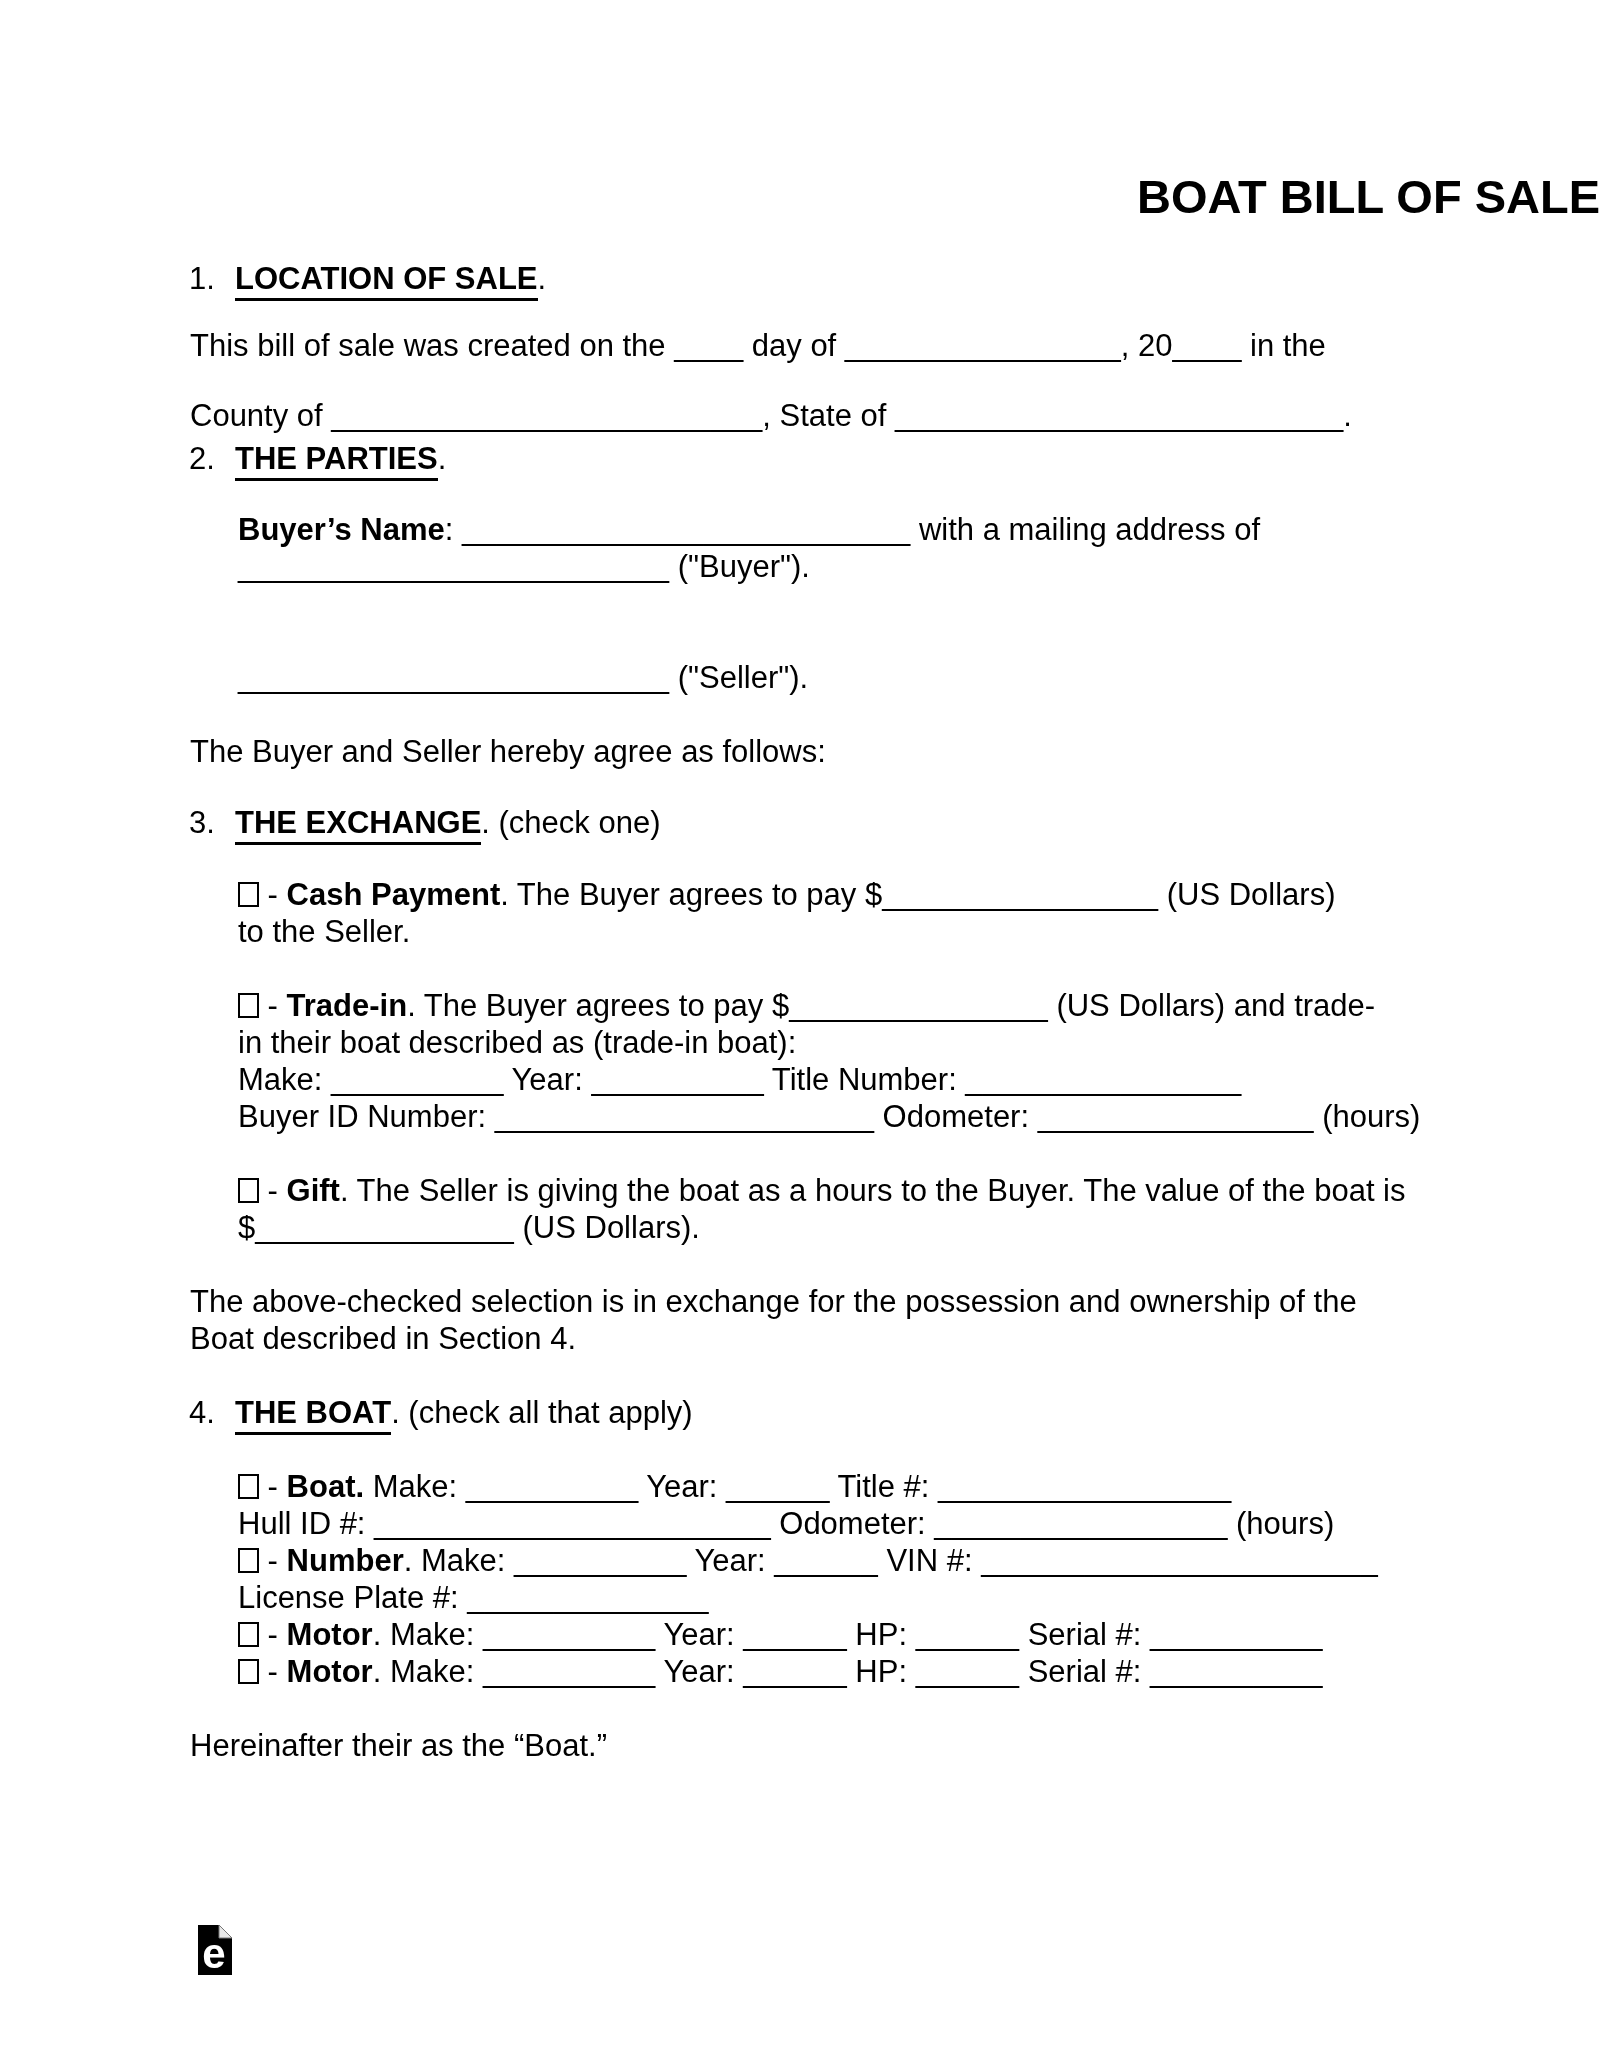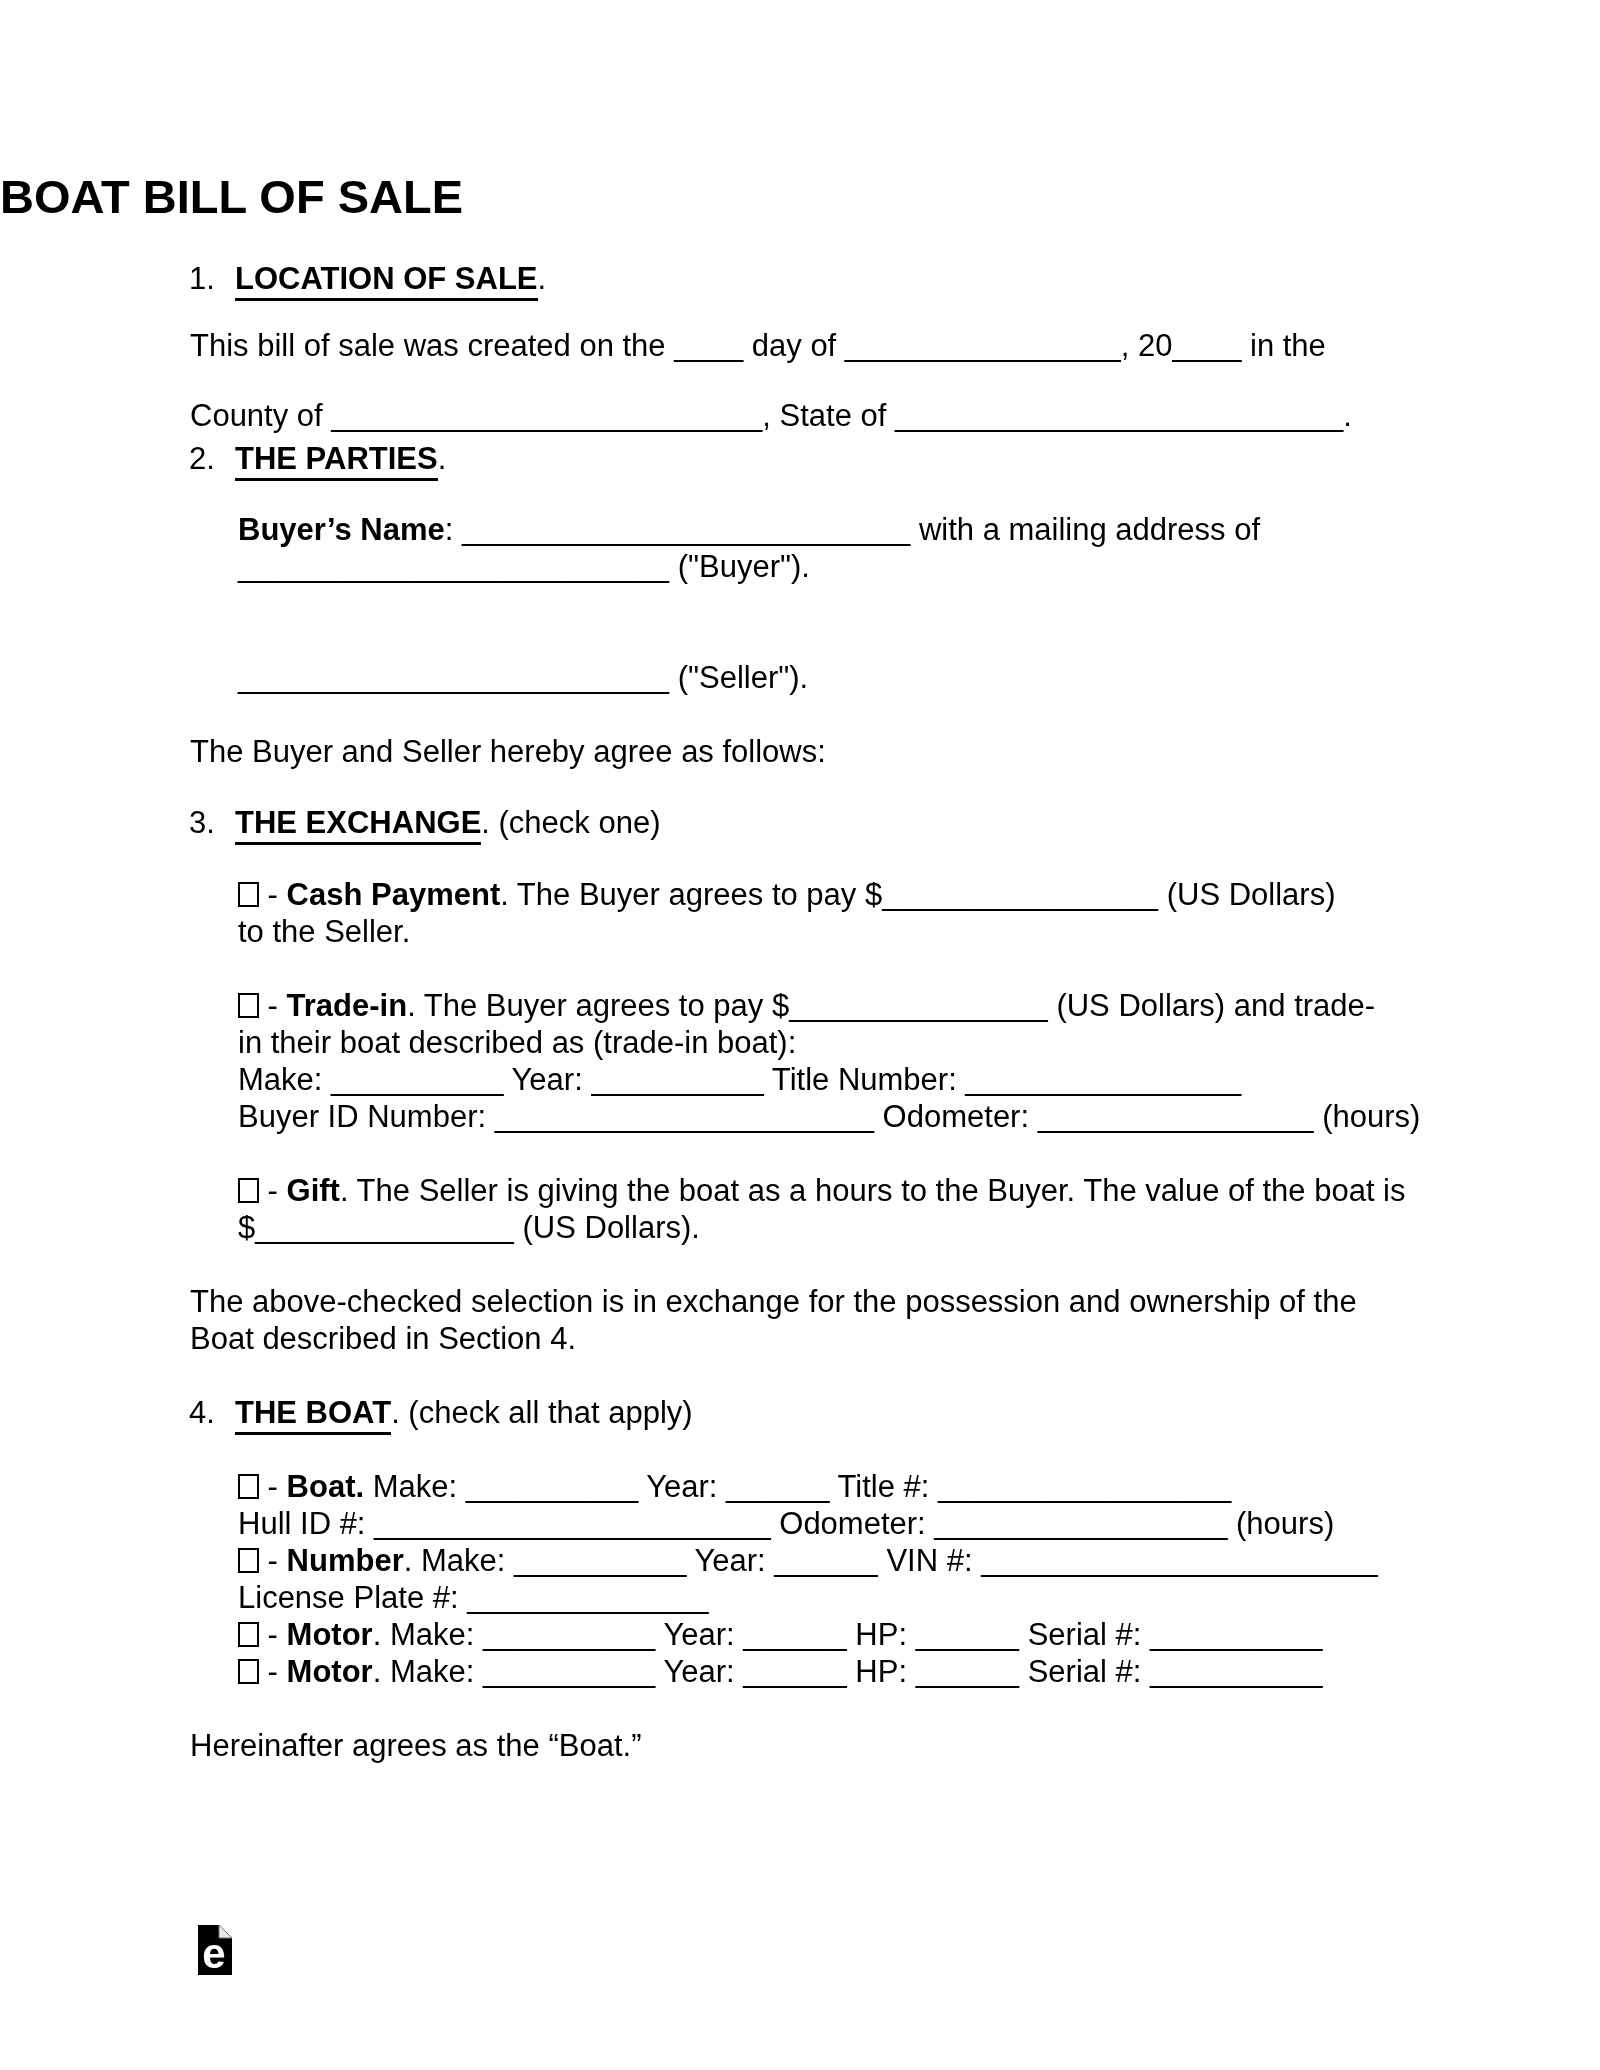--- a/index.html
+++ b/index.html
@@ -14,21 +14,21 @@
     background: #ffffff;
     font-family: "Liberation Sans", sans-serif;
     color: #000000;
     overflow: hidden;
   }
   .doc-title {
     position: absolute;
     left: 0;
     top: 172px;
     width: 1600px;
-    text-align: left;
+    text-align: right;
     font-size: 47px;
     line-height: 50px;
     font-weight: bold;
     letter-spacing: 0;
   }
   .line {
     position: absolute;
     white-space: pre;
     font-size: 31px;
     line-height: 37px;
@@ -85,21 +85,21 @@
   <div class="line" style="left:238px; top:1209px;"><span>$</span><span>_______________</span><span> (US Dollars).</span></div>
   <div class="line" style="left:190px; top:1283px;"><span>The above-checked selection is in exchange for the possession and ownership of the</span></div>
   <div class="line" style="left:190px; top:1320px;"><span>Boat described in Section 4.</span></div>
   <div class="line" style="left:189px; top:1394px;"><span class="num">4.</span><span class="hname">THE BOAT</span><span>. (check all that apply)</span></div>
   <div class="line" style="left:238px; top:1468px;"><span class="checkbox"></span><span> - </span><span class="bold">Boat.</span><span> Make: </span><span>__________</span><span> Year: </span><span>______</span><span> Title #: </span><span>_________________</span></div>
   <div class="line" style="left:238px; top:1505px;"><span>Hull ID #: </span><span>_______________________</span><span> Odometer: </span><span>_________________</span><span> (hours)</span></div>
   <div class="line" style="left:238px; top:1542px;"><span class="checkbox"></span><span> - </span><span class="bold">Number</span><span>. Make: </span><span>__________</span><span> Year: </span><span>______</span><span> VIN #: </span><span>_______________________</span></div>
   <div class="line" style="left:238px; top:1579px;"><span>License Plate #: </span><span>______________</span></div>
   <div class="line" style="left:238px; top:1616px;"><span class="checkbox"></span><span> - </span><span class="bold">Motor</span><span>. Make: </span><span>__________</span><span> Year: </span><span>______</span><span> HP: </span><span>______</span><span> Serial #: </span><span>__________</span></div>
   <div class="line" style="left:238px; top:1653px;"><span class="checkbox"></span><span> - </span><span class="bold">Motor</span><span>. Make: </span><span>__________</span><span> Year: </span><span>______</span><span> HP: </span><span>______</span><span> Serial #: </span><span>__________</span></div>
-  <div class="line" style="left:190px; top:1727px;"><span>Hereinafter agrees as the “Boat.”</span></div>
+  <div class="line" style="left:190px; top:1727px;"><span>Hereinafter their as the “Boat.”</span></div>
 
   <div class="logo">
     <svg width="34" height="50" viewBox="0 0 34 50">
       <path d="M0 0 H21 L34 13 V50 H0 Z" fill="#000000"></path>
       <path d="M21 0 L34 13 H21 Z" fill="#e8e8e8" stroke="#777777" stroke-width="1"></path>
       <text x="16" y="43" text-anchor="middle" font-family="Liberation Sans, sans-serif" font-size="42" font-weight="bold" fill="#ffffff">e</text>
     </svg>
   </div>
 
 </div>

